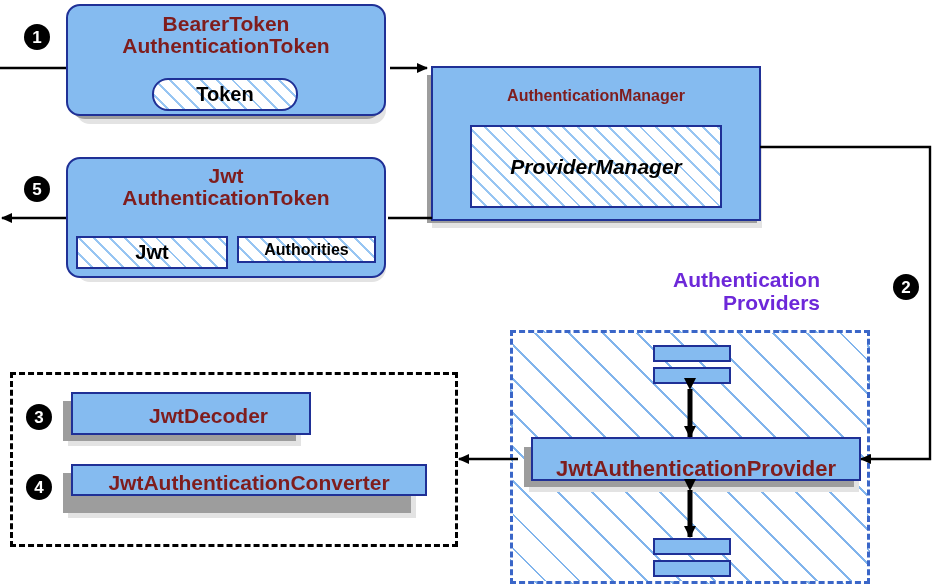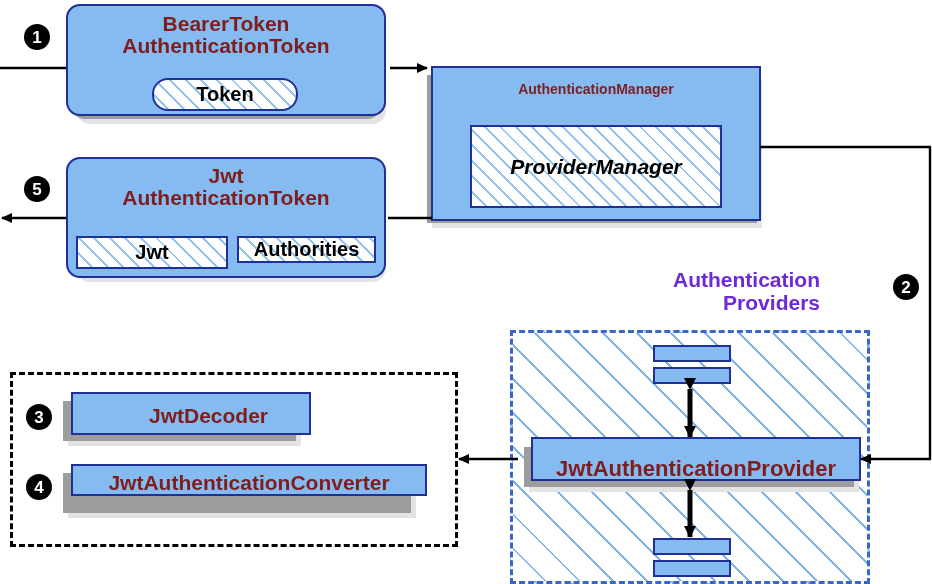--- a/index.html
+++ b/index.html
@@ -186,36 +186,36 @@
     <div class="node-title" style="font-size:21px;margin-top:7px;">BearerToken
 AuthenticationToken</div>
   </div>
   <div class="chip" style="left:152px;top:78px;width:146px;height:33px;font-size:20px;border-radius:16px;">
     <span>Token</span>
   </div>
 
   <div class="shadow2" style="left:432px;top:80px;width:330px;height:148px;"></div>
   <div class="shadow1" style="left:427px;top:75px;width:330px;height:148px;"></div>
   <div class="node" style="left:431px;top:66px;width:330px;height:155px;">
-    <div class="node-title" style="font-size:14px;margin-top:14px;">AuthenticationManager</div>
+    <div class="node-title" style="font-size:16px;margin-top:20px;">AuthenticationManager</div>
   </div>
   <div class="chip" style="left:470px;top:125px;width:252px;height:83px;font-size:21px;font-style:italic;">
     <span>ProviderManager</span>
   </div>
 
   <div class="shadow2 rounded" style="left:76px;top:172px;width:310px;height:110px;"></div>
   <div class="shadow1 rounded" style="left:71px;top:167px;width:310px;height:110px;"></div>
   <div class="node rounded" style="left:66px;top:157px;width:320px;height:121px;">
     <div class="node-title" style="font-size:21px;margin-top:6px;">Jwt
 AuthenticationToken</div>
   </div>
   <div class="chip" style="left:76px;top:236px;width:152px;height:33px;font-size:20px;">
     <span>Jwt</span>
   </div>
-  <div class="chip" style="left:237px;top:236px;width:139px;height:27px;font-size:20px;">
+  <div class="chip" style="left:237px;top:236px;width:139px;height:27px;font-size:16px;">
     <span>Authorities</span>
   </div>
 
   <div class="shadow2" style="left:529px;top:452px;width:330px;height:40px;"></div>
   <div class="shadow1" style="left:524px;top:447px;width:330px;height:40px;"></div>
   <div class="node" style="left:531px;top:437px;width:330px;height:44px;justify-content:center;">
     <div class="node-title" style="font-size:22px;margin-top:20px;">JwtAuthenticationProvider</div>
   </div>
 
   <div class="shadow2" style="left:68px;top:406px;width:233px;height:40px;"></div>

